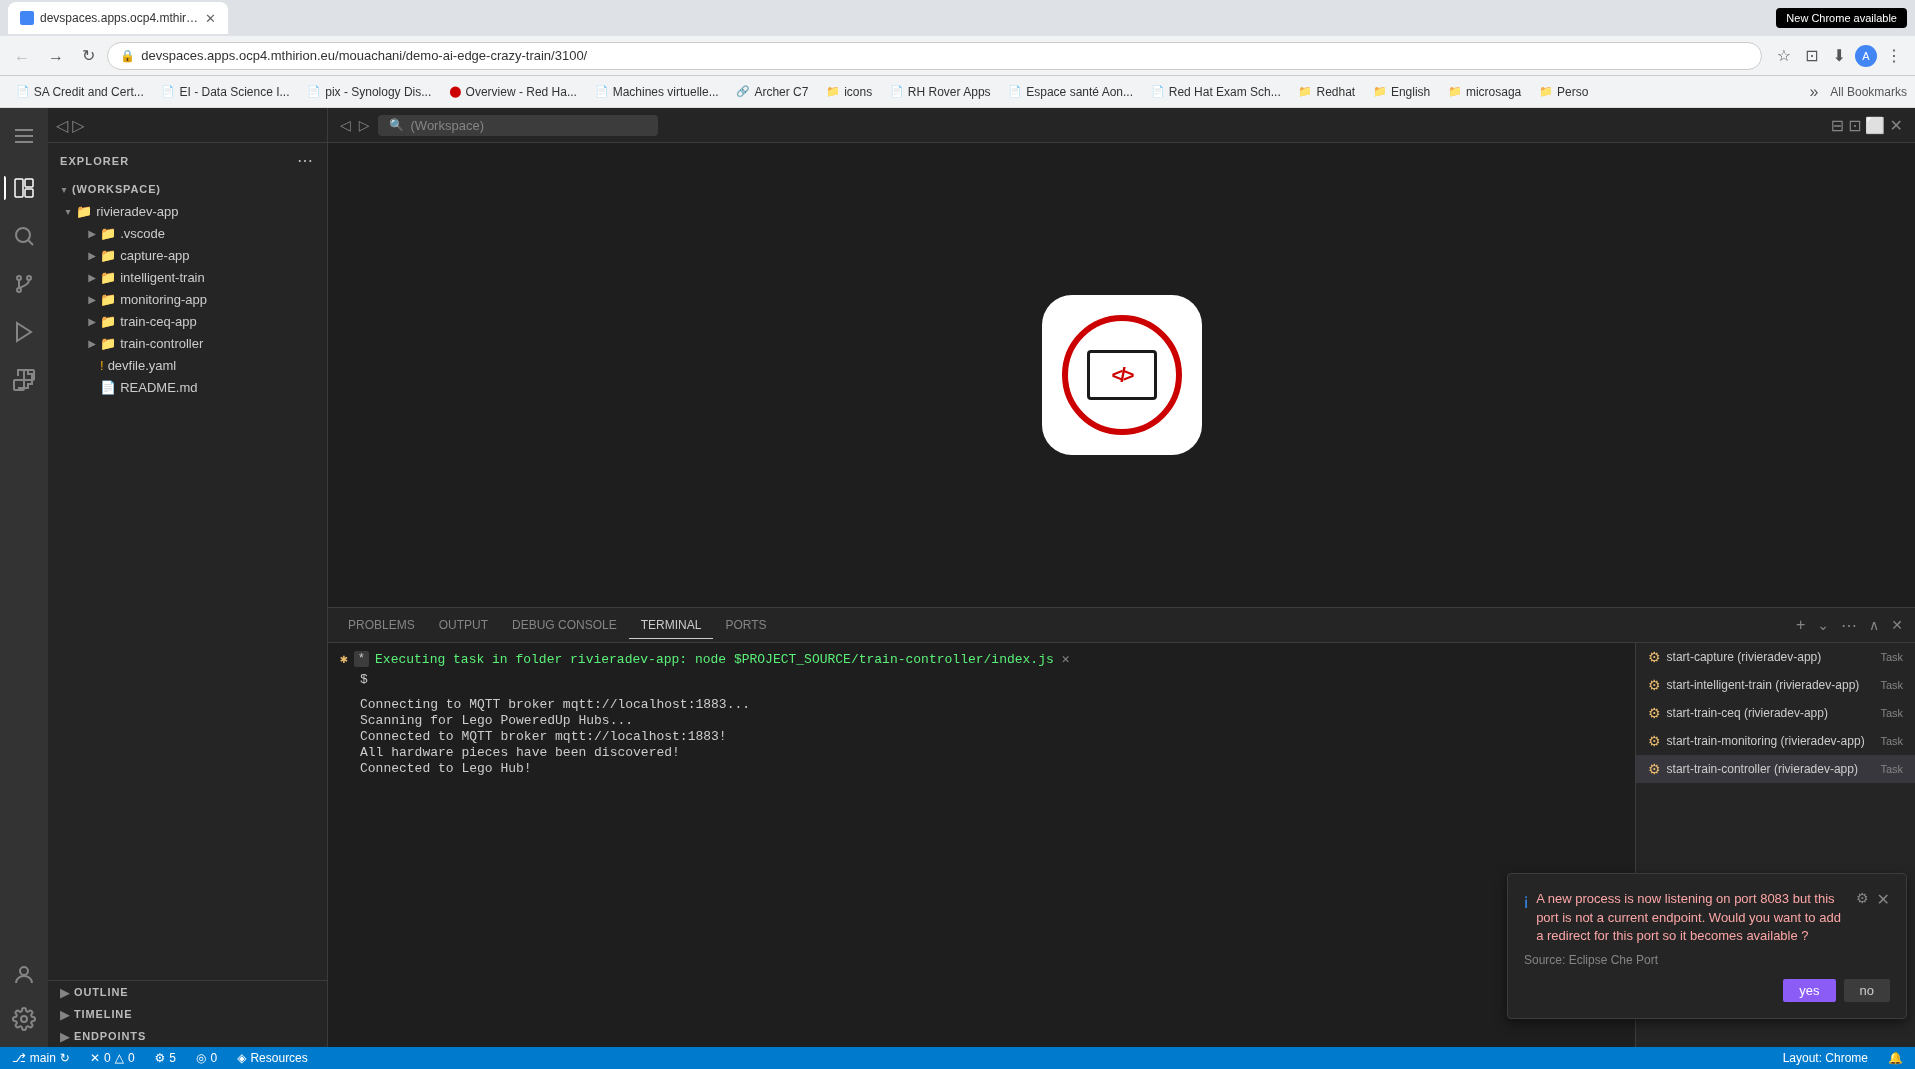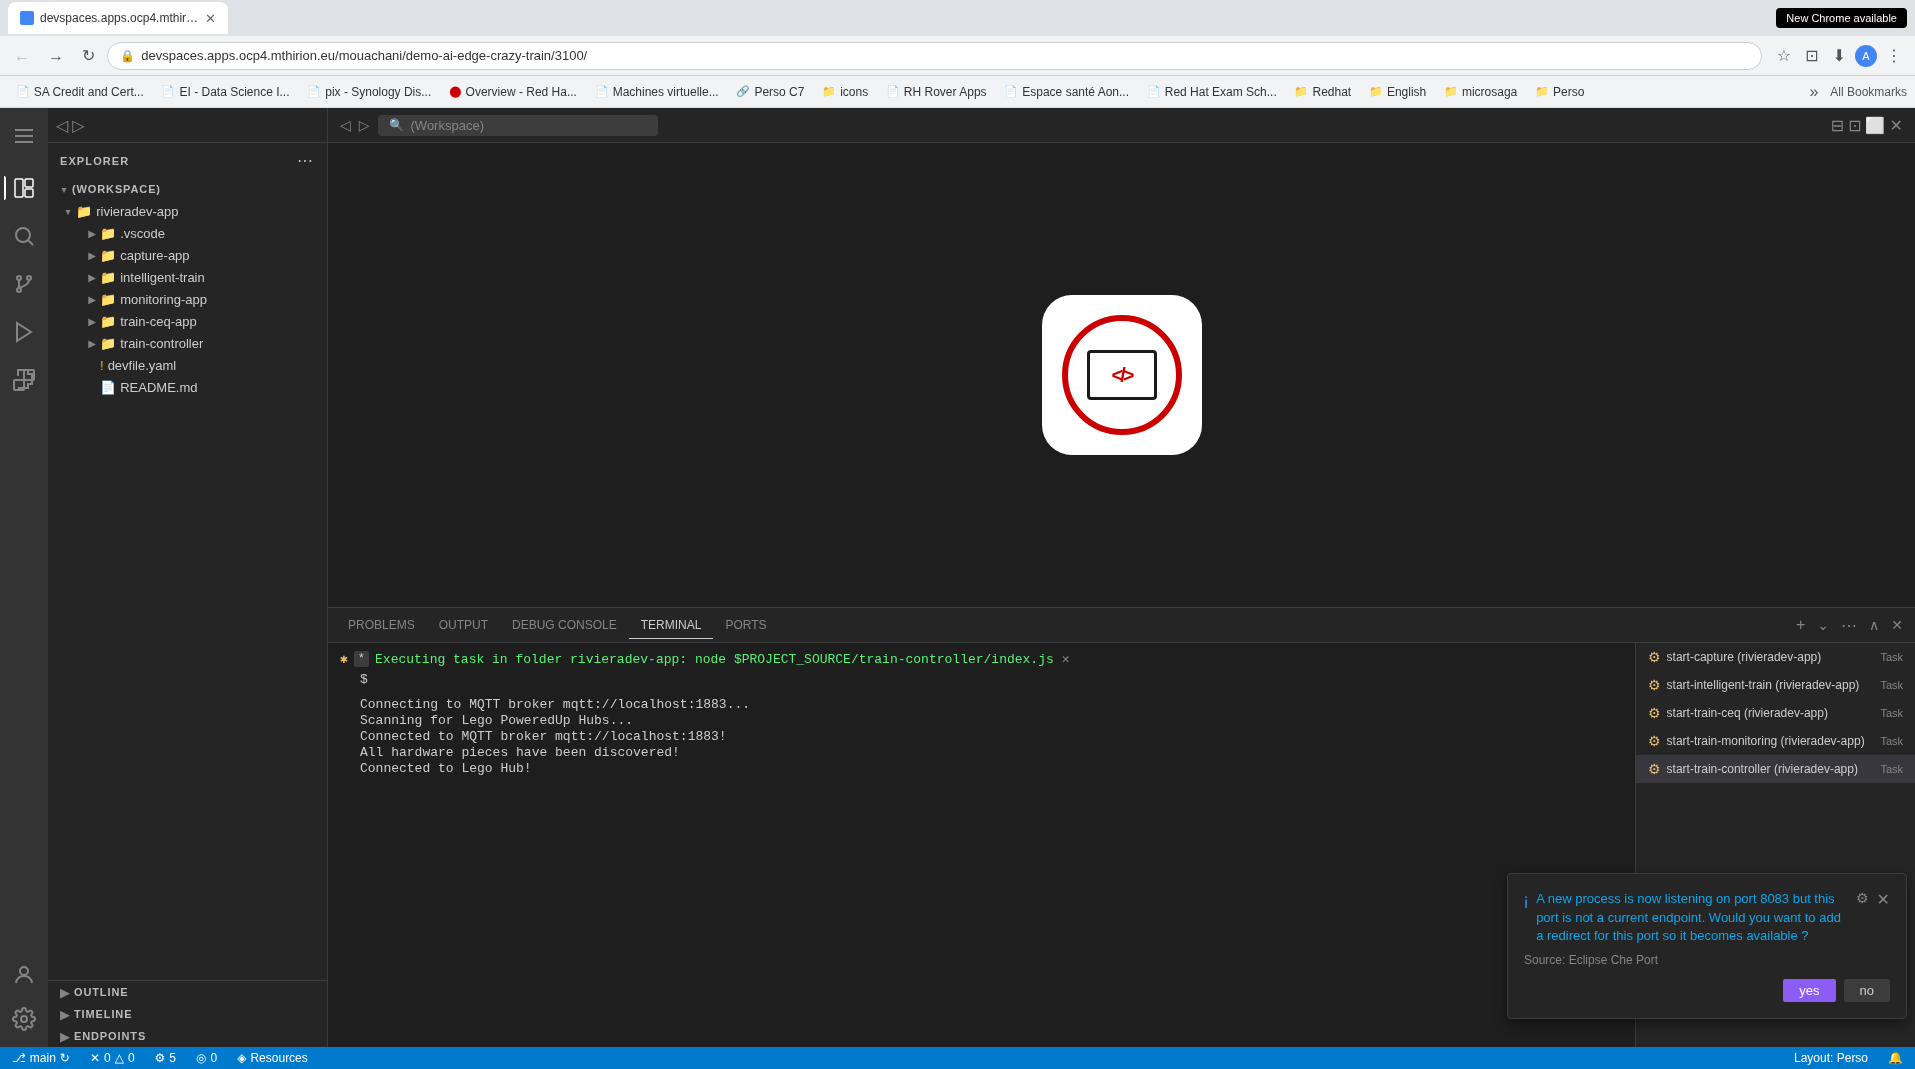--- a/index.html
+++ b/index.html
@@ -82,21 +82,21 @@
     .task-icon { font-size: 14px; color: #e9b96e; }
 
     .terminal-line { white-space: pre; margin: 1px 0; }
     .terminal-line.exec { color: #5af078; }
     .terminal-line.normal { color: #cccccc; }
 
     
     .notification-popup { position: absolute; bottom: 40px; right: 8px; width: 400px; background: #252526; border: 1px solid #3c3c3c; border-radius: 4px; padding: 16px; box-shadow: 0 4px 12px rgba(0,0,0,0.5); }
     .notif-header { display: flex; align-items: flex-start; gap: 8px; }
     .notif-icon { color: #3794ff; font-size: 16px; flex-shrink: 0; margin-top: 1px; }
-    .notif-text { flex: 1; font-size: 13px; color: #0ea5e9; line-height: 1.4; }
+    .notif-text { flex: 1; font-size: 13px; color: #fca5a5; line-height: 1.4; }
     .notif-close { background: none; border: none; cursor: pointer; color: #858585; font-size: 16px; }
     .notif-settings { background: none; border: none; cursor: pointer; color: #858585; font-size: 14px; }
     .notif-source { font-size: 12px; color: #858585; margin-top: 8px; }
     .notif-actions { display: flex; gap: 8px; margin-top: 12px; justify-content: flex-end; }
     .notif-btn { padding: 4px 16px; border: none; border-radius: 2px; cursor: pointer; font-size: 13px; }
     .notif-btn.primary { background: #8b5cf6; color: white; }
     .notif-btn.secondary { background: #3c3c3c; color: #cccccc; }
 
     
     .status-bar { height: 22px; background: #007acc; display: flex; align-items: center; padding: 0 8px; font-size: 12px; color: white; gap: 12px; flex-shrink: 0; }
@@ -152,21 +152,21 @@
     <div class="bookmark-item">
       <span class="bookmark-icon" style="color:#cc0000;">⬤</span>
       <span style="font-size:12px;">Overview - Red Ha...</span>
     </div>
     <div class="bookmark-item">
       <span class="bookmark-icon">📄</span>
       <span style="font-size:12px;">Machines virtuelle...</span>
     </div>
     <div class="bookmark-item">
       <span class="bookmark-icon">🔗</span>
-      <span style="font-size:12px;">Perso C7</span>
+      <span style="font-size:12px;">Archer C7</span>
     </div>
     <div class="bookmark-item">
       <span class="bookmark-icon">📁</span>
       <span style="font-size:12px;">icons</span>
     </div>
     <div class="bookmark-item">
       <span class="bookmark-icon">📄</span>
       <span style="font-size:12px;">RH Rover Apps</span>
     </div>
     <div class="bookmark-item">
@@ -463,20 +463,20 @@
     <div class="status-item">
       <span>◎</span>
       <span>0</span>
     </div>
     <div class="status-item">
       <span>◈</span>
       <span>Resources</span>
     </div>
     <div class="status-bar-right">
       <div class="status-item">
-        <span>Layout: Perso</span>
+        <span>Layout: Chrome</span>
       </div>
       <div class="status-item">
         <span>🔔</span>
       </div>
     </div>
   </div>
 </div>
 
 </body></html>

